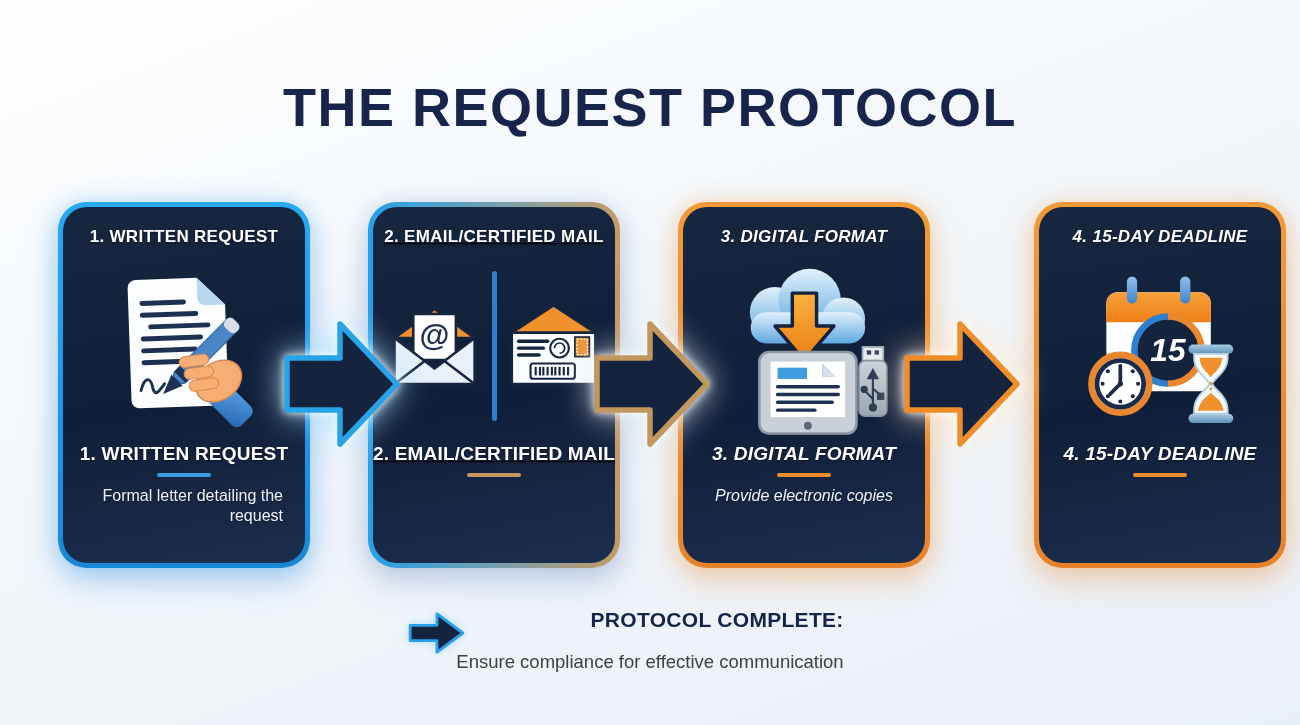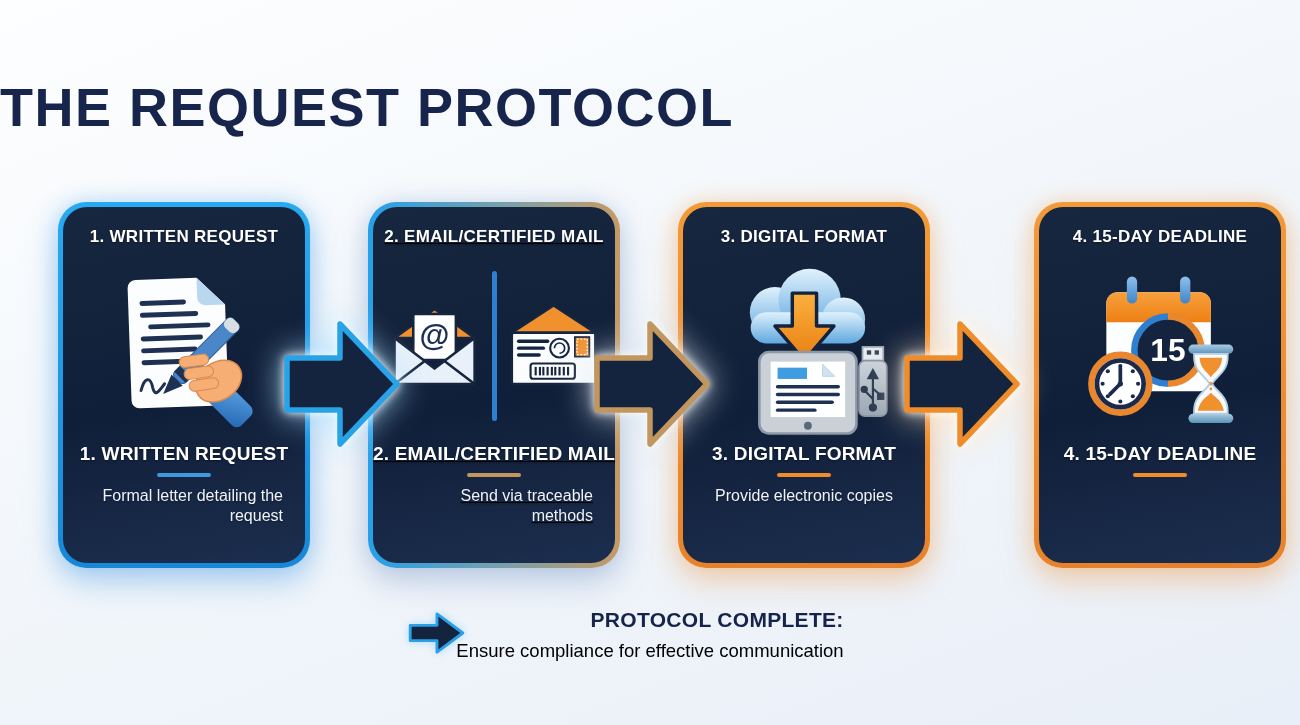--- a/index.html
+++ b/index.html
@@ -4,34 +4,35 @@
 <style>
   * { margin:0; padding:0; box-sizing:border-box; }
   html,body { width:1300px; height:725px; overflow:hidden; }
   body {
     position:relative;
     font-family:"Liberation Sans", sans-serif;
     background:linear-gradient(160deg,#fdfeff 0%,#f3f7fb 45%,#e9eff8 100%);
   }
   .page-title {
     position:absolute; top:76px; left:0; width:100%;
+    text-align:center;
     font-size:54px; font-weight:800; letter-spacing:1.5px;
     color:#17254d;
   }
   
   .card {
     position:absolute; top:202px; width:252px; height:366px;
     border-radius:28px; padding:5px; z-index:1;
   }
   .card--blue   { background:linear-gradient(180deg,#27aaf2 0%,#1787d8 100%);
                   box-shadow:0 14px 32px rgba(70,150,225,.38), 0 0 22px rgba(80,170,240,.30); }
   .card--mixed  { background:linear-gradient(90deg,#25a0ea 0%,#7ba0a8 55%,#c59a66 100%);
                   box-shadow:0 14px 32px rgba(110,140,190,.35), 0 0 22px rgba(140,170,210,.28);text-decoration:underline; }
   .card--orange { background:linear-gradient(180deg,#f39a38 0%,#e8822a 100%);
-                  box-shadow:0 14px 32px rgba(235,150,70,.35), 0 0 22px rgba(240,160,80,.28); }
+                  box-shadow:0 14px 32px rgba(235,150,70,.35), 0 0 22px rgba(240,160,80,.28);font-style:italic; }
   .card-1 { left:58px; }
   .card-2 { left:368px; }
   .card-3 { left:678px; }
   .card-4 { left:1034px; }
   .card__inner {
     width:100%; height:100%; border-radius:24px;
     background:linear-gradient(170deg,#17273f 0%,#101f39 55%,#1c2e4e 100%);
     display:flex; flex-direction:column; align-items:center;
     padding-top:20px;
   }
@@ -65,21 +66,21 @@
   .fa-2 { left:594px;
           filter:drop-shadow(0 0 5px rgba(255,255,255,.95)) drop-shadow(0 0 16px rgba(220,230,240,.85)); }
   .fa-3 { left:904px;
           filter:drop-shadow(0 0 5px rgba(255,255,255,.95)) drop-shadow(0 0 16px rgba(255,230,200,.85)); }
   
   .footer-arrow { position:absolute; left:408px; top:611px; width:58px; height:44px;
                   filter:drop-shadow(0 0 4px rgba(120,200,250,.55)); }
   .footer-text { position:absolute; top:608px; left:50%; transform:translateX(-50%);
                  text-align:right; white-space:nowrap; }
   .footer-heading { font-size:21px; font-weight:800; color:#15244a; letter-spacing:.3px; }
-  .footer-sub { font-size:18.5px; color:#000000; margin-top:8px; }
+  .footer-sub { font-size:18.5px; color:#404040; margin-top:19px; }
 </style>
 </head>
 <body>
 
 <div class="page-title">THE REQUEST PROTOCOL</div>
 
 <div class="card card--blue card-1">
   <div class="card__inner">
     <div class="card__header-top">1. WRITTEN REQUEST</div>
     <div class="card__iconbox">
@@ -159,21 +160,20 @@
           <line x1="55" y1="82" x2="55" y2="92"></line>
             <line x1="59" y1="82" x2="59" y2="92"></line>
           <line x1="64" y1="82" x2="64" y2="92"></line>
             <line x1="69" y1="82" x2="69" y2="92"></line>
           <line x1="74" y1="82" x2="74" y2="92"></line>
         </g>
       </svg>
     </div>
     <div class="card__header-repeat">2. EMAIL/CERTIFIED MAIL</div>
     <div class="card__underline ul--tan"></div>
-    <div class="card__desc">Send via traceable methods</div>
   </div>
 </div>
 
 <div class="card card--orange card-3">
   <div class="card__inner">
     <div class="card__header-top">3. DIGITAL FORMAT</div>
     <div class="card__iconbox">
       <svg width="180" height="182" viewBox="0 0 195 210">
         <defs>
           <linearGradient id="cloudGrad" x1="0" y1="0" x2="0" y2="1">

